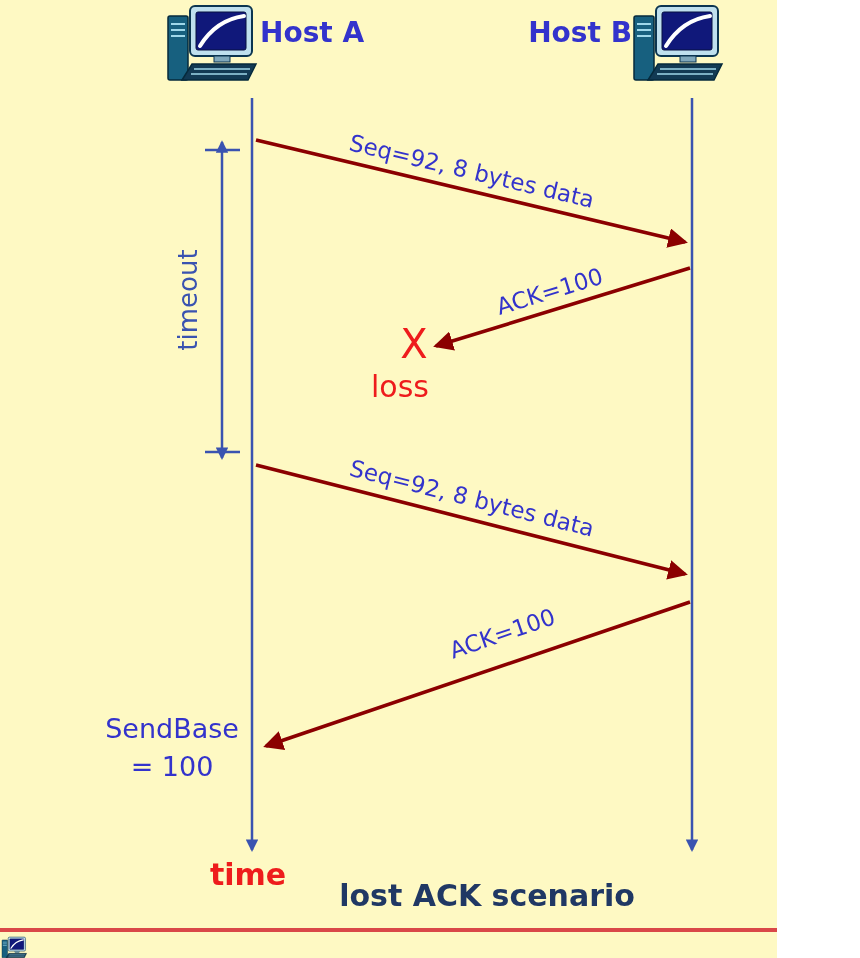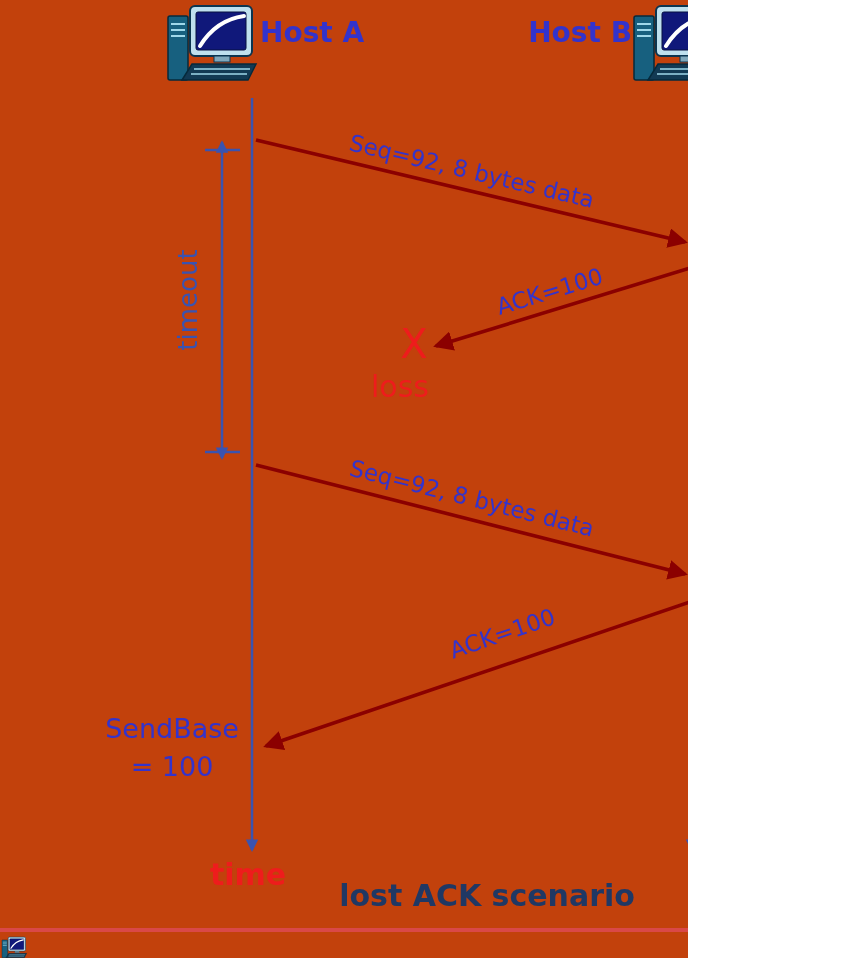--- a/index.html
+++ b/index.html
@@ -2,23 +2,23 @@
 <html><head>
 <meta charset="utf-8">
 <style>
   html, body {
     margin: 0;
     padding: 0;
     background: #ffffff;
   }
   .page {
     position: relative;
-    width: 688px;
+    width: 777px;
     height: 958px;
-    background: #c2410c;
+    background: #fef9c3;
     overflow: hidden;
     font-family: "DejaVu Sans", sans-serif;
   }
   svg text {
     font-family: "DejaVu Sans", sans-serif;
   }
   .msg-label   { font-size: 23px; fill: #3333cc; }
   .host-label  { font-size: 28px; font-weight: bold; fill: #3333cc; }
   .timeout-label { font-size: 26px; fill: #3a53b0; }
   .sendbase-label { font-size: 27px; fill: #3333cc; }

